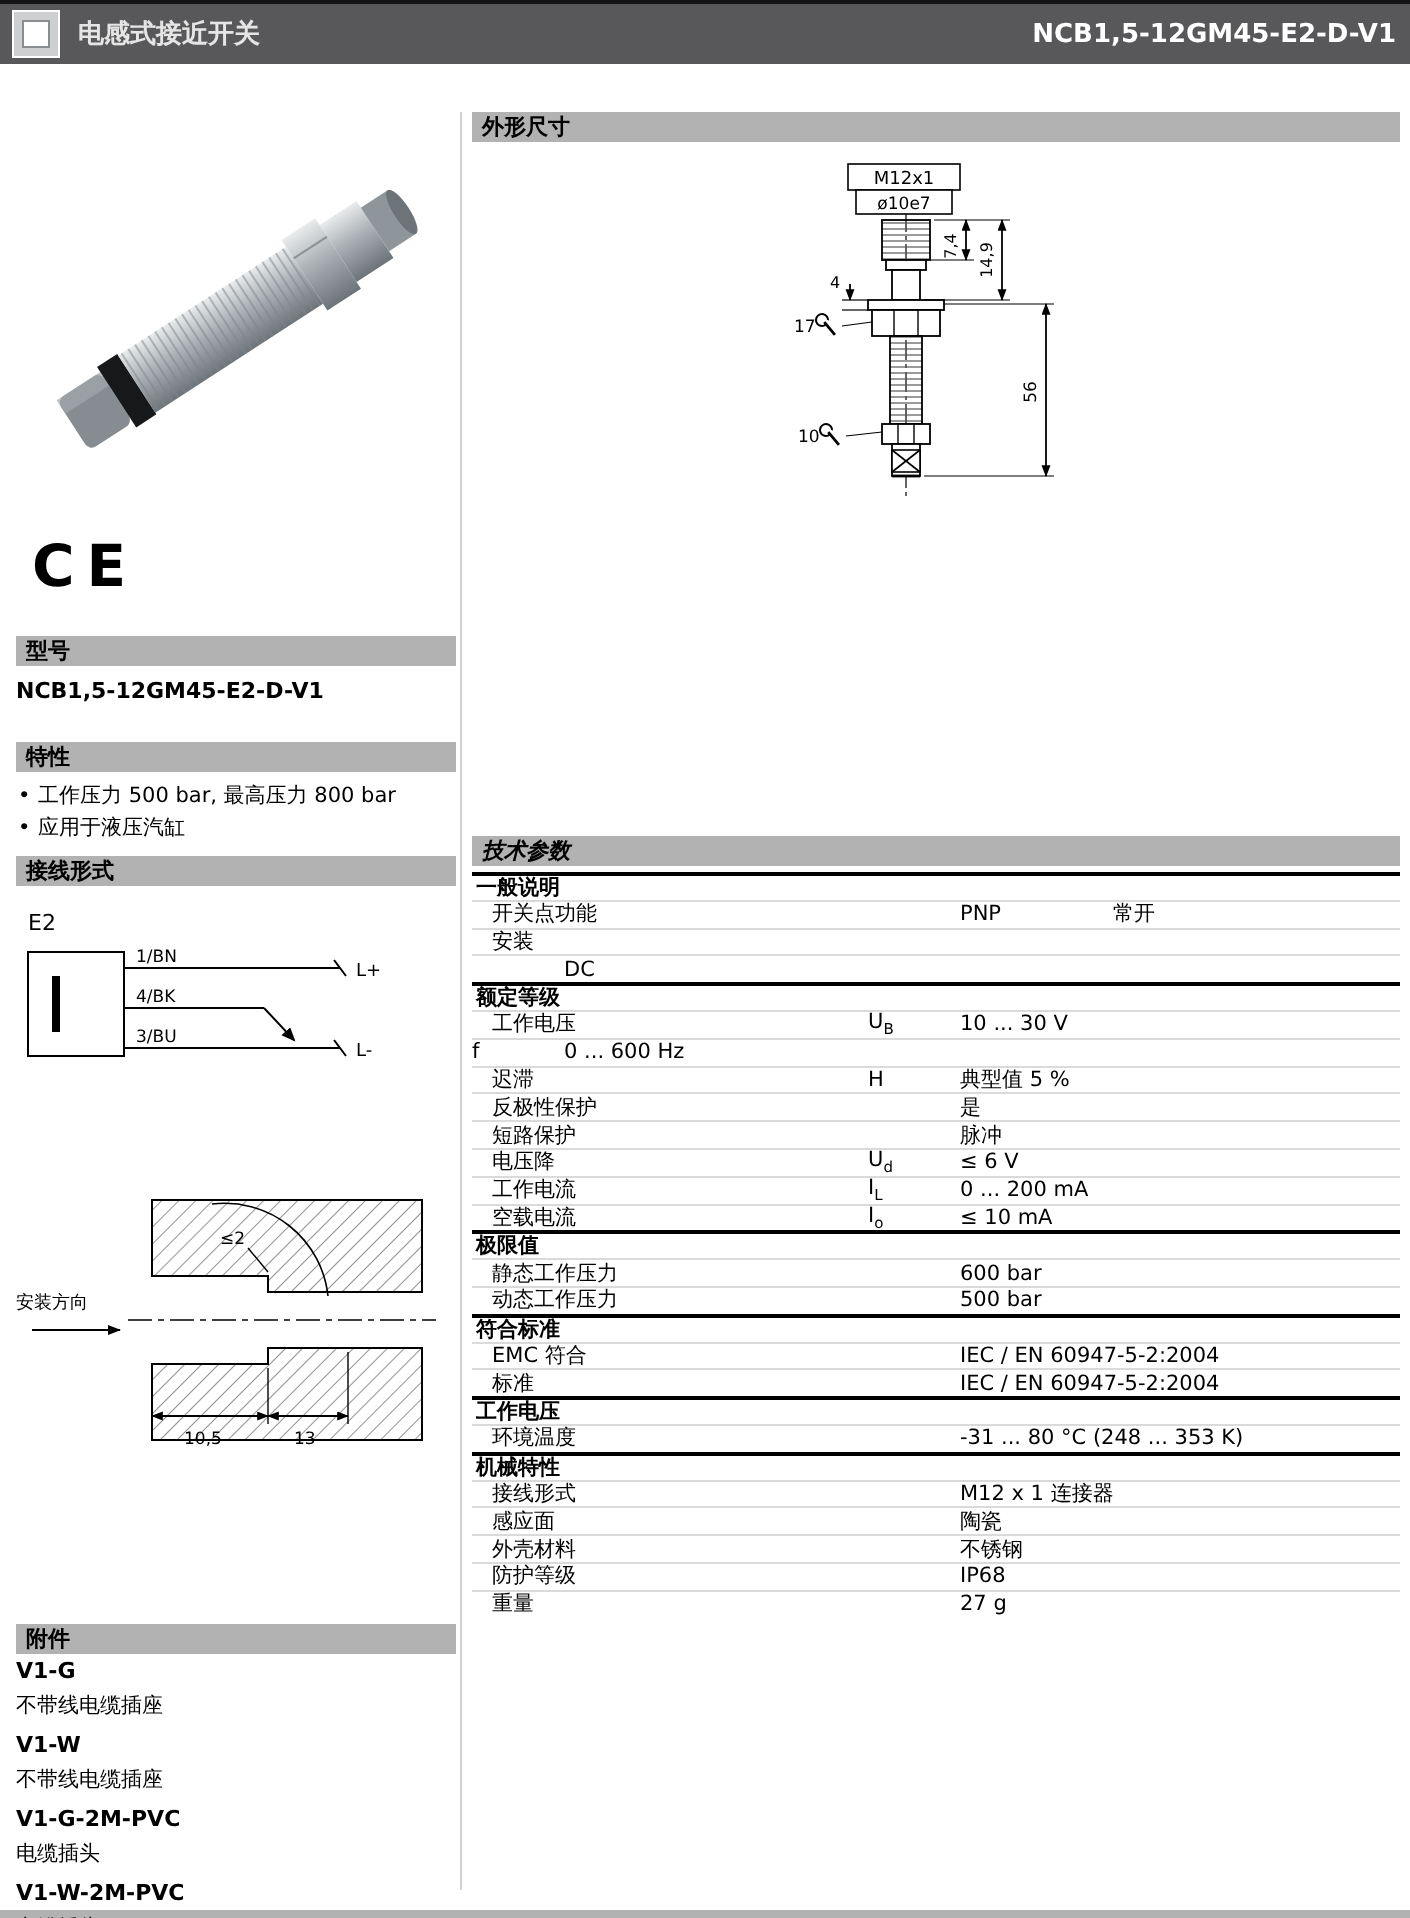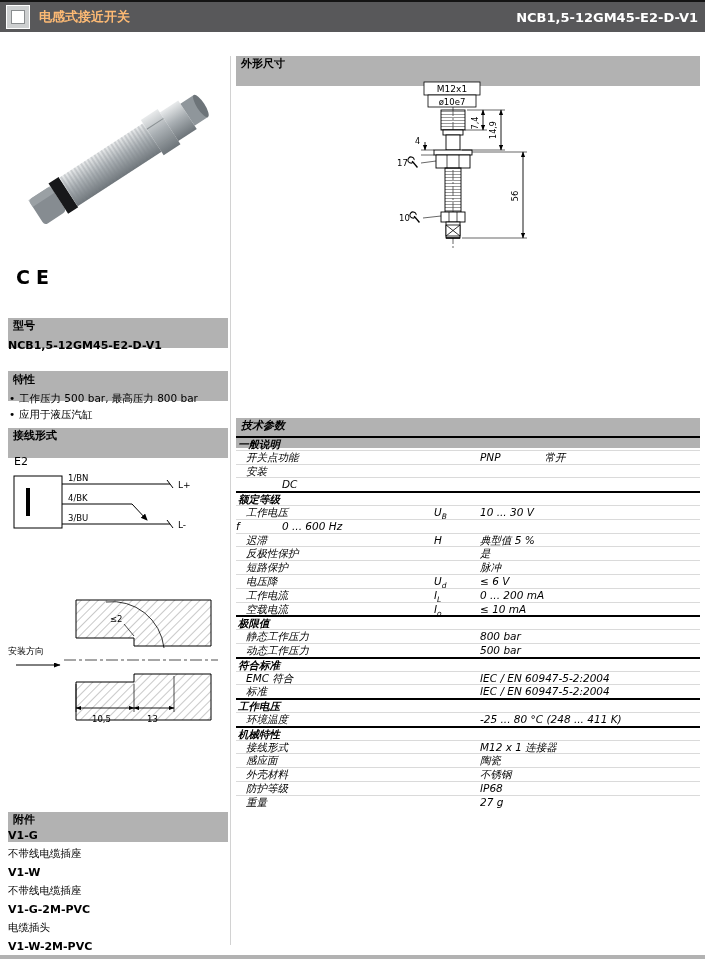--- a/index.html
+++ b/index.html
@@ -3,57 +3,57 @@
 <meta charset="utf-8">
 <style>
   html,body{margin:0;padding:0;background:#e9e9e9;}
   #page{position:relative;width:705px;height:959px;background:#ffffff;overflow:hidden;
         font-family:"DejaVu Sans","Liberation Sans",sans-serif;color:#000;}
   
   #header{position:absolute;left:0;top:0;width:705px;height:32px;background:#58585a;
           border-top:2px solid #141414;box-sizing:border-box;display:flex;align-items:center;}
   #logo{width:22px;height:22px;background:#cdcfd0;border:1px solid #fff;margin-left:6px;position:relative;flex:0 0 auto;}
   #logo .inner{position:absolute;left:4px;top:4px;right:4px;bottom:4px;background:#fff;border:1px solid #8a8d8f;}
-  .h-title{color:#fdba74;font-weight:bold;font-size:13px;margin-left:9px;}
+  .h-title{color:#e5e5e5;font-weight:bold;font-size:13px;margin-left:9px;}
   .h-part{color:#fff;font-weight:bold;font-size:13px;margin-left:auto;margin-right:7px;}
   
-  .sec-bar{position:absolute;background:#b2b2b2;height:30px;line-height:16px;font-weight:bold;
+  .sec-bar{position:absolute;background:#b2b2b2;height:15px;line-height:16px;font-weight:bold;
            font-size:11px;padding-left:5px;box-sizing:border-box;}
   .abs{position:absolute;}
   #divider{position:absolute;left:230px;top:56px;width:1px;height:889px;background:#d2d2d2;}
   #footer-strip{position:absolute;left:0;bottom:0;width:705px;height:4px;background:#b2b2b2;}
   
   #photo{left:10px;top:46px;}
-  #ce{left:16px;top:266px;font-size:19px;font-weight:bold;letter-spacing:6px;}
+  #ce{left:16px;top:266px;font-size:29px;font-weight:bold;letter-spacing:6px;}
   #bar-model{left:8px;top:318px;width:220px;}
   #model-val{left:8px;top:339px;font-weight:bold;font-size:11px;}
-  #bar-features{left:8px;top:371px;width:220px;font-family:Liberation Serif, serif;}
+  #bar-features{left:8px;top:371px;width:220px;}
   #features{left:8px;top:390px;width:220px;font-size:10.5px;margin:0;padding:0;list-style:none;}
   #features li{position:relative;padding-left:11px;line-height:16px;}
   #features li::before{content:"•";position:absolute;left:1px;}
   #bar-conn{left:8px;top:428px;width:220px;}
   #wiring{left:10px;top:452px;}
   #mountsvg{left:6px;top:590px;}
   #bar-acc{left:8px;top:812px;width:220px;}
   #acc{left:8px;top:828px;width:220px;}
   .acc-name{font-weight:bold;font-size:11px;line-height:15px;}
   .acc-desc{font-size:10.5px;line-height:15px;margin:3px 0 4px 0;}
   
   #bar-dim{left:236px;top:56px;width:464px;}
   #outline{left:383px;top:80px;}
   #bar-tech{left:236px;top:418px;width:464px;font-style:italic;}
   #table{left:236px;top:436px;width:464px;}
-  .t-row{display:flex;align-items:flex-start;height:13.8px;border-top:1px solid #dadada;font-size:10.5px;box-sizing:border-box;font-style:italic;}
+  .t-row{display:flex;align-items:center;height:13.8px;border-top:1px solid #dadada;font-size:10.5px;box-sizing:border-box;}
   .t-row.group{border-top:2px solid #000;font-weight:bold;}
   .t-label{width:198px;padding-left:10px;box-sizing:border-box;white-space:nowrap;}
   .group .t-label{padding-left:2px;}
   .t-sym{width:46px;}
   .t-sym sub{font-size:7.5px;}
   .t-val{flex:1;white-space:nowrap;}
-  .val2{margin-left:44px;}
+  .val2{margin-left:56px;}
   svg text{fill:#000;}
 </style>
 </head>
 <body>
 
 <div id="page">
 
   <div id="header">
     <div id="logo">
         <div class="inner"></div>
@@ -287,21 +287,21 @@
         <div class="t-label">空载电流</div>
         <div class="t-sym">I<sub>o</sub></div>
         <div class="t-val"><span>≤ 10 mA</span></div>
       </div>
       <div class="t-row group">
         <div class="t-label">极限值</div>
       </div>
       <div class="t-row">
         <div class="t-label">静态工作压力</div>
         <div class="t-sym"></div>
-        <div class="t-val"><span>800 bar</span></div>
+        <div class="t-val"><span>600 bar</span></div>
       </div>
       <div class="t-row">
         <div class="t-label">动态工作压力</div>
         <div class="t-sym"></div>
         <div class="t-val"><span>500 bar</span></div>
       </div>
       <div class="t-row group">
         <div class="t-label">符合标准</div>
       </div>
       <div class="t-row">
@@ -313,21 +313,21 @@
         <div class="t-label">标准</div>
         <div class="t-sym"></div>
         <div class="t-val"><span>IEC / EN 60947-5-2:2004</span></div>
       </div>
       <div class="t-row group">
         <div class="t-label">工作电压</div>
       </div>
       <div class="t-row">
         <div class="t-label">环境温度</div>
         <div class="t-sym"></div>
-        <div class="t-val"><span>-25 ... 80 °C (248 ... 411 K)</span></div>
+        <div class="t-val"><span>-31 ... 80 °C (248 ... 353 K)</span></div>
       </div>
       <div class="t-row group">
         <div class="t-label">机械特性</div>
       </div>
       <div class="t-row">
         <div class="t-label">接线形式</div>
         <div class="t-sym"></div>
         <div class="t-val"><span>M12 x 1 连接器</span></div>
       </div>
       <div class="t-row">

